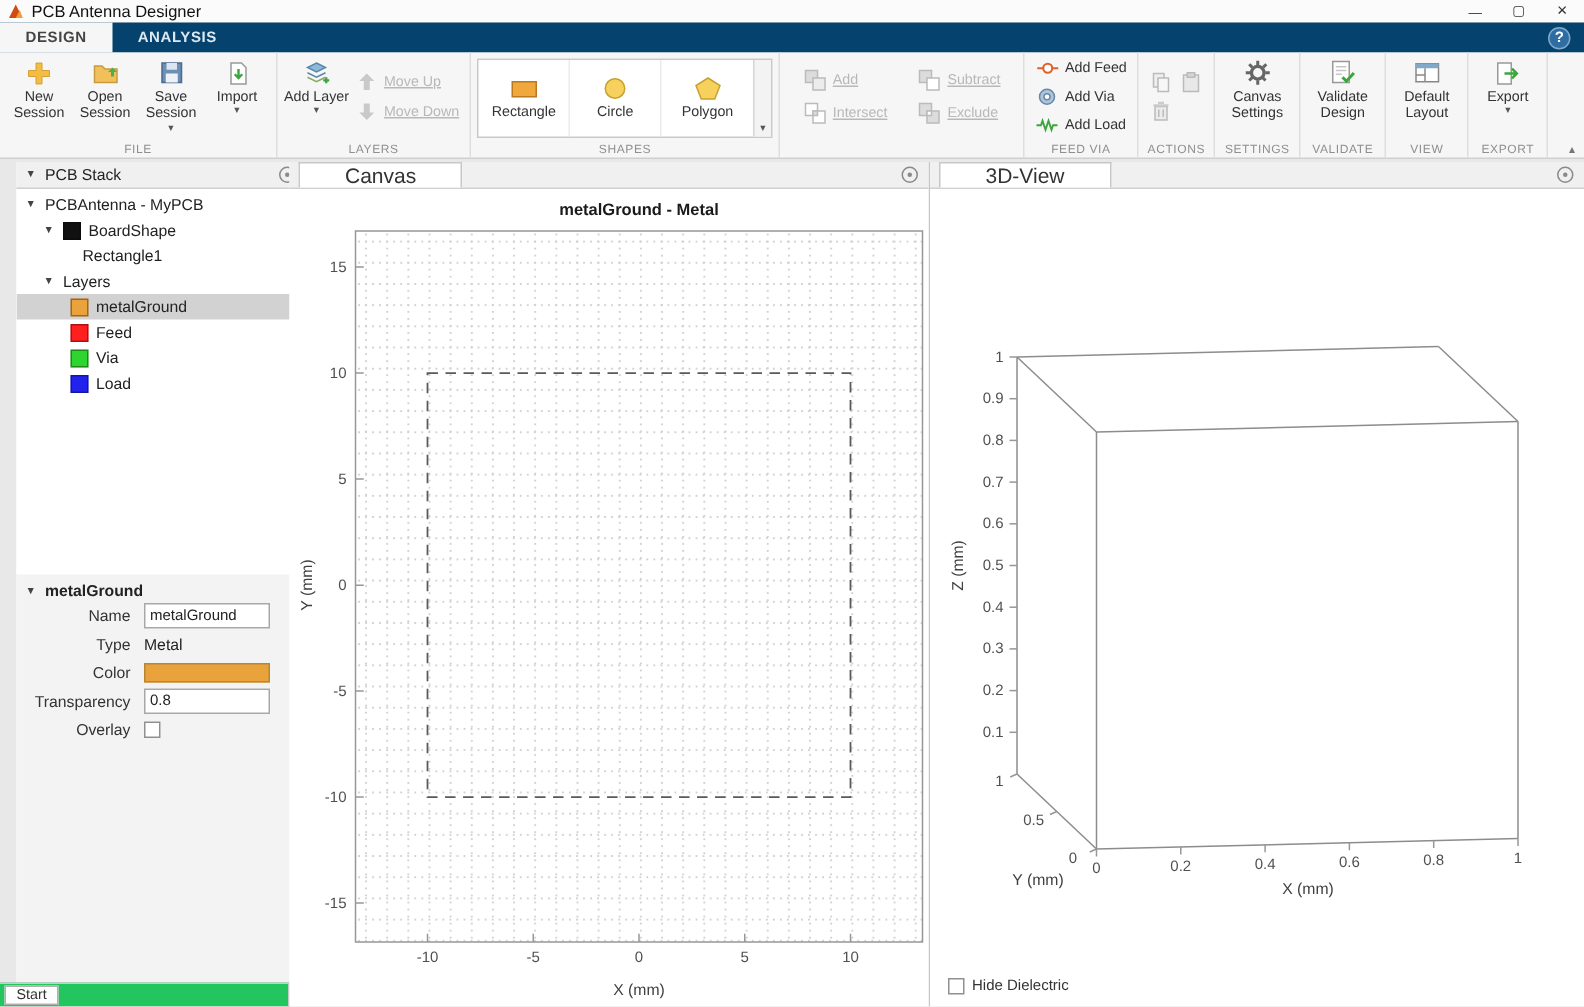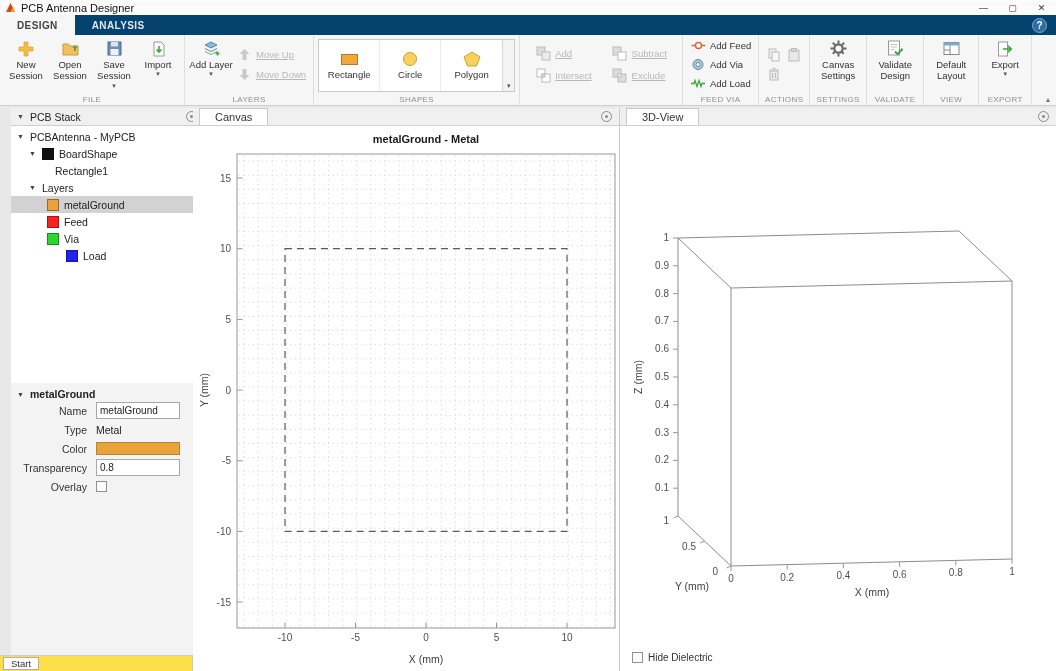--- a/index.html
+++ b/index.html
@@ -60,27 +60,27 @@
   #props-head { height:17px; background:#10507f; color:#fff; display:flex; align-items:center; gap:5px; padding:0 6px; font-size:10.5px; flex:0 0 auto; }
   #props-body { flex:1; background:#f3f3f3; font-size:10.5px; }
   .prop-section { display:flex; align-items:center; gap:5px; padding:5px 6px 0; font-weight:bold; color:#222; }
   .prop-row { display:flex; align-items:center; margin:2px 6px; height:17px; }
   .prop-label { width:70px; text-align:right; margin-right:9px; color:#333; }
   .prop-input { width:84px; height:17px; border:1px solid #a8a8a8; background:#fff; font-size:10px; padding:0 3px; font-family:inherit; color:#222; }
   .prop-static { color:#222; }
   .color-swatch { width:84px; height:13px; border:1px solid #b5882f; }
   .checkbox { width:11px; height:11px; border:1px solid #909090; background:#fff; flex:0 0 auto; }
 
-  #statusbar { position:absolute; left:0; top:655px; width:193px; height:16px; background:#fde047; border-top:1px solid #ccc; border-right:1px solid #c8c8c8; display:flex; align-items:center; }
+  #statusbar { position:absolute; left:0; top:655px; width:193px; height:16px; background:#22c55e; border-top:1px solid #ccc; border-right:1px solid #c8c8c8; display:flex; align-items:center; }
   .start-btn { margin-left:3px; padding:0 7px; height:13px; font-size:9.5px; background:#fff; border:1px solid #b0b0b0; display:flex; align-items:center; color:#333; }
 
   #center-panel { position:absolute; left:193px; top:108px; width:427px; height:563px; background:#fff; border-right:1px solid #c8c8c8; }
   #right-panel { position:absolute; left:620px; top:108px; width:436px; height:563px; background:#fff; }
   .ptabs { height:18px; background:#f0f0f0; border-bottom:1px solid #d0d0d0; display:flex; align-items:flex-end; position:relative; }
-  .ptab { height:17px; margin-left:6px; background:#fff; border:1px solid #c8c8c8; border-bottom:none; display:flex; align-items:center; padding:0 15px; font-size:11px; color:#333; }
+  .ptab { height:17px; margin-left:6px; background:#fff; border:1px solid #c8c8c8; border-bottom:none; display:flex; align-items:center; padding:0 30px; font-size:14px; color:#333; }
   .ptabs .opt-circle { position:absolute; right:7px; top:3px; }
   .plot-area { position:absolute; left:0; top:18px; right:0; bottom:0; background:#fff; }
   .grid-dots { position:absolute; left:44px; top:28px; width:378px; height:474px;
     background-image:radial-gradient(circle,#d2d2d2 .7px,transparent .95px),radial-gradient(circle,#d2d2d2 .7px,transparent .95px);
     background-size:4.7px 14.13px,14.1px 4.7px; }
   svg.plot { position:absolute; left:0; top:0; }
   .axisbox { fill:none; stroke:#979797; stroke-width:1; }
   .tickline { stroke:#979797; stroke-width:1; }
   .ticktext { font-size:10px; fill:#505050; }
   .axlabel { font-size:10.5px; fill:#404040; }
@@ -416,21 +416,21 @@
       <span>metalGround</span>
     </div>
     <div class="trow" style="padding-left:36px">
       <span class="swatch" style="background-color: rgb(255, 31, 31);"></span>
       <span>Feed</span>
     </div>
     <div class="trow" style="padding-left:36px">
       <span class="swatch" style="background-color: rgb(47, 213, 47);"></span>
       <span>Via</span>
     </div>
-    <div class="trow" style="padding-left:55px">
+    <div class="trow" style="padding-left:36px">
       <span class="swatch" style="background-color: rgb(34, 34, 238);"></span>
       <span>Load</span>
     </div>
   </div>
 
 
   <div id="props-body">
     <div class="prop-section">
       <span class="twisty"></span>
       <span>metalGround</span>

